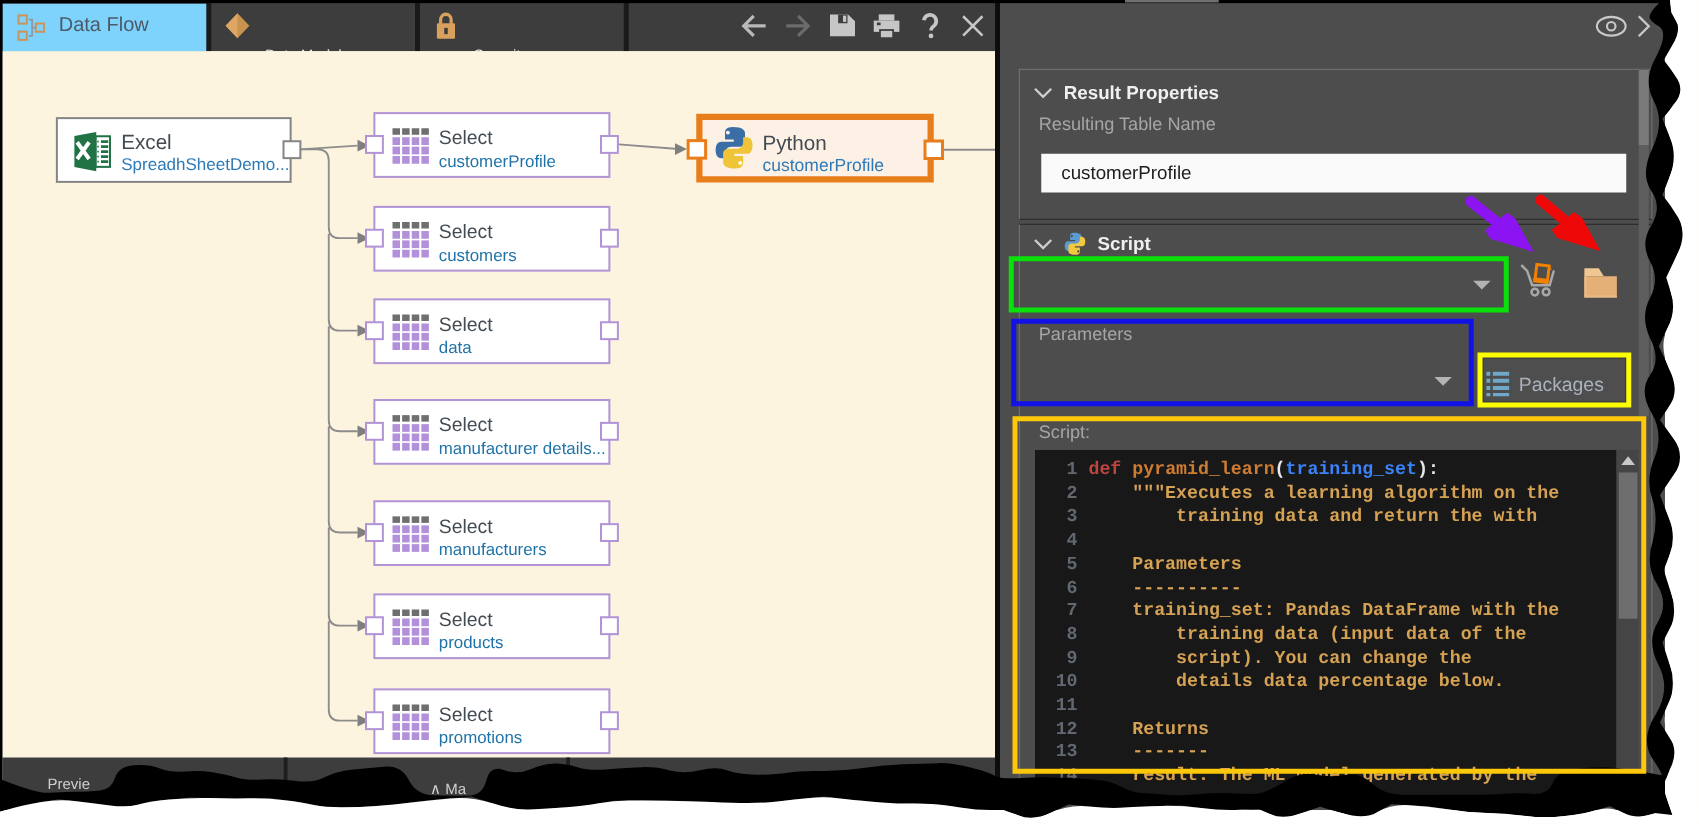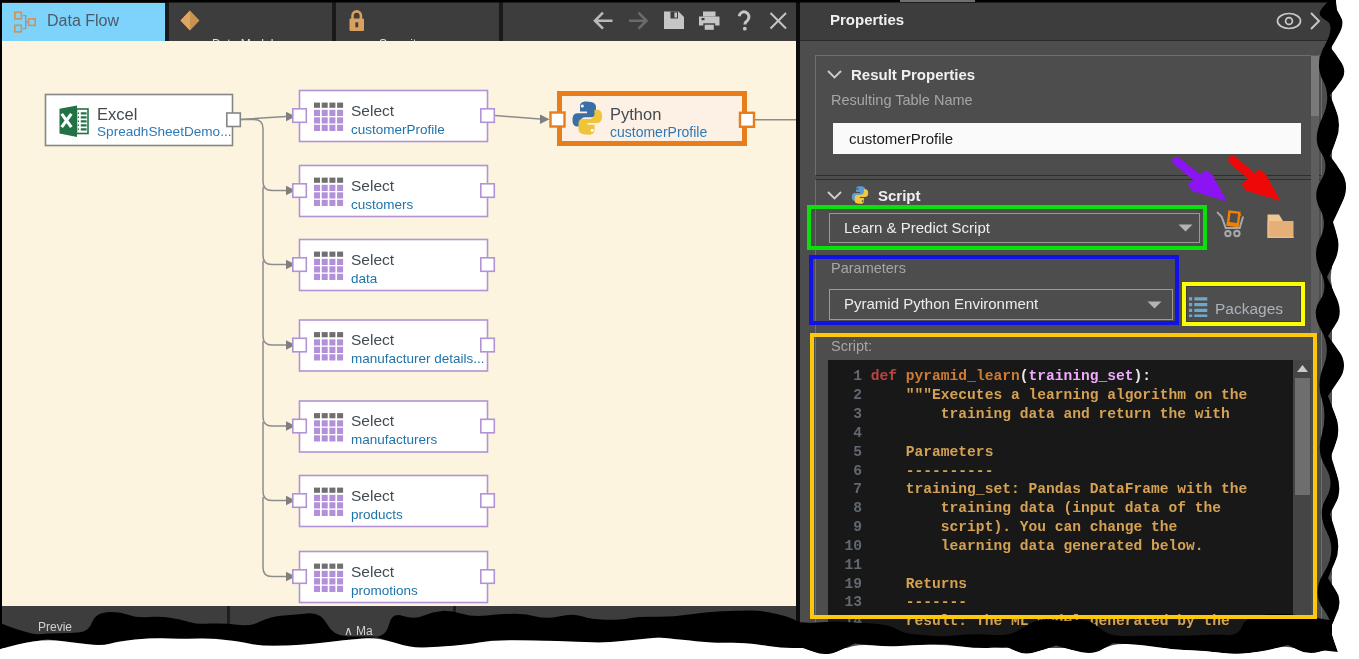--- a/index.html
+++ b/index.html
@@ -29,21 +29,21 @@
   #tinput{position:absolute;left:833px;top:123px;width:468px;height:31px;background:#fafafa;}
   #tinput span{position:absolute;left:16px;top:7px;font-size:15px;color:#1c1c1c;}
   
   #editor{position:absolute;left:828px;top:360px;width:482px;height:278px;background:#181818;
           font-family:"Liberation Mono",monospace;font-size:14.6px;font-weight:bold;}
   #editor pre{margin:0;position:absolute;left:16.5px;top:7.3px;line-height:18.84px;font-family:inherit;font-size:14.6px;}
   .ln{color:#616872;font-weight:bold;}
   .kw{color:#bc4540;}
   .fn{color:#cf7c33;}
   .pr{color:#e8e8e8;}
-  .ag{color:#f0abfc;text-align:right;}
+  .ag{color:#3b82f6;text-align:right;}
   .st{color:#d5a153;}
   
   .ann{position:absolute;border-style:solid;}
   
   #botbar{position:absolute;left:2px;top:606px;width:794px;height:42px;background:#3d3d3d;}
 </style>
 </head>
 <body>
 <div id="shot">
   <div id="topbar"></div>
@@ -295,23 +295,20 @@
       <circle cx="582.3" cy="106" r="1.5" fill="#fff"></circle>
       <path d="M588,134.8 c6,0 6.5,-2.8 6.5,-5 v-5 h-7 v-1.8 h10 c3.2,0 4.5,-3.2 4.5,-6.7 c0,-3.4 -1.2,-6.5 -4.5,-6.5 h-3 v4.2 c0,2.6 -2.2,5 -5,5 h-7 c-2.3,0 -4,1.9 -4,4.2 v6.6 c0,2.5 2.5,4 5,4.5 c1.5,.3 3,.5 4.5,.5 z" fill="#efc438"></path>
       <circle cx="592.2" cy="130.3" r="1.5" fill="#fff"></circle>
     </g>
     <text x="610" y="120" font-size="16.5" fill="#424a52">Python</text>
     <text x="610" y="137" font-size="14" fill="#2d7ab8">customerProfile</text>
   </svg>
 
   <div id="panel"></div>
   <div id="pdivider"></div>
-  <div id="phead">
-      <b>Properties</b>
-    </div>
   <svg class="abs" style="left:1265px;top:5px" width="67" height="32" viewBox="0 0 67 32">
     <ellipse cx="24" cy="16" rx="11.5" ry="7.5" fill="none" stroke="#c9c9c9" stroke-width="1.7"></ellipse>
     <circle cx="24" cy="16" r="3.4" fill="none" stroke="#c9c9c9" stroke-width="1.7"></circle>
     <path d="M46,8 l8,8 l-8,8" fill="none" stroke="#c9c9c9" stroke-width="1.9"></path>
   </svg>
 
   <div class="pbox" style="top:55px;height:119px;border-bottom-color:#2e2e2e;"></div>
   <svg class="abs" style="left:826px;top:66px" width="18" height="16">
       <path d="M2,5 l6.5,6.5 L15,5" fill="none" stroke="#cdcdcd" stroke-width="1.9"></path>
     </svg>
@@ -325,23 +322,20 @@
   <svg class="abs" style="left:826px;top:187px" width="18" height="16">
       <path d="M2,5 l6.5,6.5 L15,5" fill="none" stroke="#cdcdcd" stroke-width="1.9"></path>
     </svg>
   <svg class="abs" style="left:850px;top:184.5px" width="20" height="20" viewBox="0 0 20 20">
     <path d="M9.8,1.2 c-3.4,0 -3.7,1.6 -3.7,2.9 v2.9 h4 v1 H4.4 c-1.9,0 -2.6,1.9 -2.6,3.9 c0,2 .7,3.8 2.6,3.8 h1.7 v-2.5 c0-1.5 1.3-2.9 2.9-2.9 h4 c1.3,0 2.3-1.1 2.3-2.4 V4.1 c0-1.4 -1.4-2.3 -2.9-2.6 c-.9-.2 -1.7-.3 -2.6-.3 z" fill="#5b9bd3"></path>
     <circle cx="7.4" cy="3.9" r=".9" fill="#4a4a4a"></circle>
     <path d="M10.2,18.8 c3.4,0 3.7,-1.6 3.7,-2.9 v-2.9 h-4 v-1 h5.7 c1.9,0 2.6,-1.9 2.6,-3.9 c0,-2 -.7,-3.8 -2.6,-3.8 h-1.7 v2.5 c0,1.5 -1.3,2.9 -2.9,2.9 h-4 c-1.3,0 -2.3,1.1 -2.3,2.4 v3.8 c0,1.4 1.4,2.3 2.9,2.6 c.9,.2 1.7,.3 2.6,.3 z" fill="#f2c83e"></path>
     <circle cx="12.6" cy="16.1" r=".9" fill="#4a4a4a"></circle>
   </svg>
   <div class="pheadrow" style="left:878px;top:187px;">Script</div>
-  <div class="dd" style="left:829px;top:212.5px;width:369px;">
-      <span>Learn &amp; Predict Script</span>
-    </div>
   <svg class="abs" style="left:1178px;top:223.5px" width="16" height="10">
       <path d="M0.5,0.5 h14 l-7,7 z" fill="#b3b3b3"></path>
     </svg>
 
   <svg class="abs" style="left:1214px;top:210px" width="34" height="34" viewBox="0 0 34 34">
     <g transform="rotate(7 20 9)">
       <rect x="14.6" y="2.2" width="10" height="11.6" fill="none" stroke="#f28100" stroke-width="2.4"></rect>
       <path d="M13.2,14.9 h12.4" stroke="#f28100" stroke-width="3.6"></path>
       <path d="M24.6,2.2 l2.6,2.6 h-2.6 z" fill="#f28100"></path>
     </g>
@@ -351,23 +345,20 @@
       <circle cx="22.9" cy="23.5" r="2.7"></circle>
     </g>
   </svg>
 
   <svg class="abs" style="left:1267px;top:213px" width="30" height="28" viewBox="0 0 30 28">
     <path d="M0.5,1.5 h11.5 l4,6.5 h-15.5 z" fill="#eec793"></path>
     <path d="M0.5,8 h26 v17 h-26 z" fill="#e5b077"></path>
     <path d="M0.5,8 h1.8 v17 h-1.8 z M0.5,23.4 h26 v1.6 h-26 z" fill="#eabd84"></path>
   </svg>
   <div class="plabel" style="left:831px;top:260px;">Parameters</div>
-  <div class="dd" style="left:829px;top:289px;width:342px;">
-      <span>Pyramid Python Environment</span>
-    </div>
   <svg class="abs" style="left:1147px;top:300.5px" width="16" height="10">
       <path d="M0.5,0.5 h14 l-7,7 z" fill="#b3b3b3"></path>
     </svg>
 
   <div class="abs" style="left:1186px;top:286px;width:113px;height:34px;background:#4e4e4e;border:1px solid #3c3c3c;"></div>
   <svg class="abs" style="left:1189px;top:296.5px" width="19" height="20" viewBox="0 0 19 20">
     <g stroke="#6fa8c8" stroke-width="3.2">
       <path d="M0,1.9 h3.2 M5.3,1.9 h13"></path>
         <path d="M0,7.6 h3.2 M5.3,7.6 h13"></path>
         <path d="M0,13.3 h3.2 M5.3,13.3 h13"></path>
@@ -380,23 +371,23 @@
   <div id="editor">
       <pre><span class="ln"> 1</span> <span class="kw">def</span><span class="pr"> </span><span class="fn">pyramid_learn</span><span class="pr">(</span><span class="ag">training_set</span><span class="pr">):</span>
 <span class="ln"> 2</span> <span class="st">    """Executes a learning algorithm on the</span>
 <span class="ln"> 3</span> <span class="st">        training data and return the with</span>
 <span class="ln"> 4</span> 
 <span class="ln"> 5</span> <span class="st">    Parameters</span>
 <span class="ln"> 6</span> <span class="st">    ----------</span>
 <span class="ln"> 7</span> <span class="st">    training_set: Pandas DataFrame with the</span>
 <span class="ln"> 8</span> <span class="st">        training data (input data of the</span>
 <span class="ln"> 9</span> <span class="st">        script). You can change the</span>
-<span class="ln">10</span> <span class="st">        learning data generated below.</span>
+<span class="ln">10</span> <span class="st">        details data percentage below.</span>
 <span class="ln">11</span> 
-<span class="ln">19</span> <span class="st">    Returns</span>
+<span class="ln">12</span> <span class="st">    Returns</span>
 <span class="ln">13</span> <span class="st">    -------</span>
 <span class="ln">14</span> <span class="st">    result: The ML model generated by the</span></pre>
     </div>
 
   <div class="abs" style="left:1293px;top:360px;width:18px;height:278px;background:#454545;"></div>
   <div class="abs" style="left:1295px;top:378px;width:15px;height:117px;background:#6e6e6e;"></div>
   <svg class="abs" style="left:1295px;top:362px" width="15" height="14">
       <path d="M7.5,3 l5.5,7 h-11 z" fill="#c9c9c9"></path>
     </svg>
 

